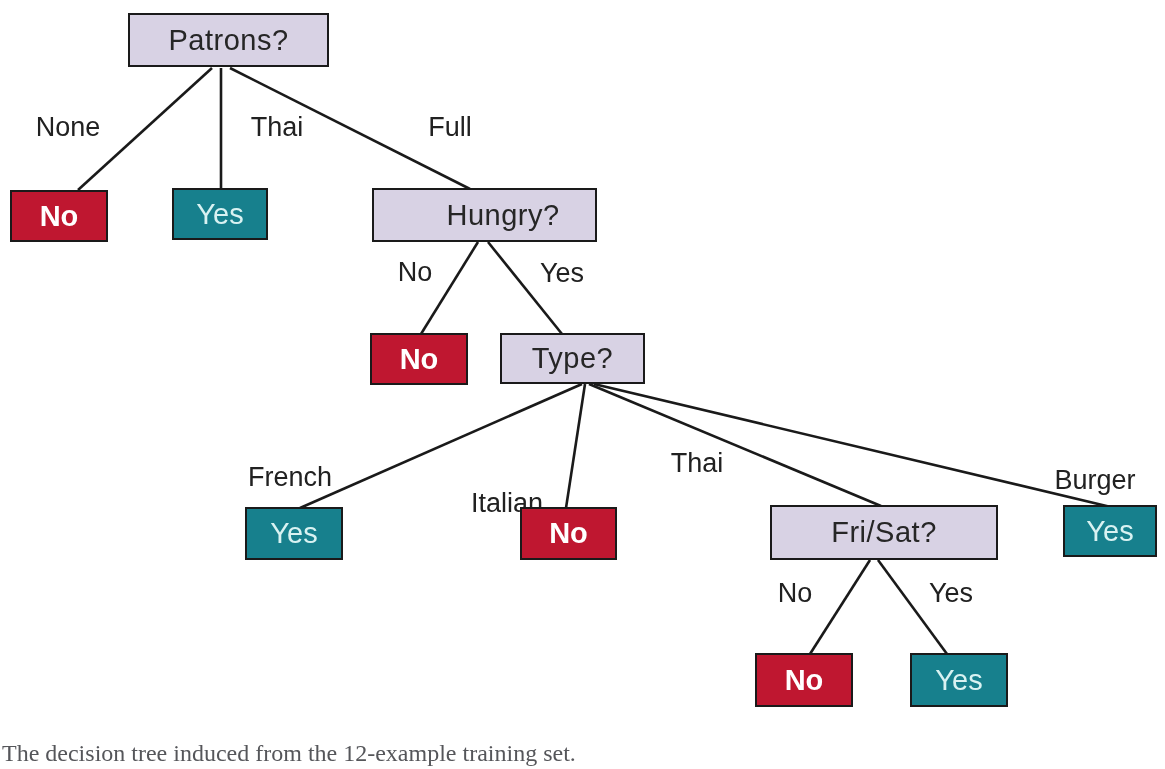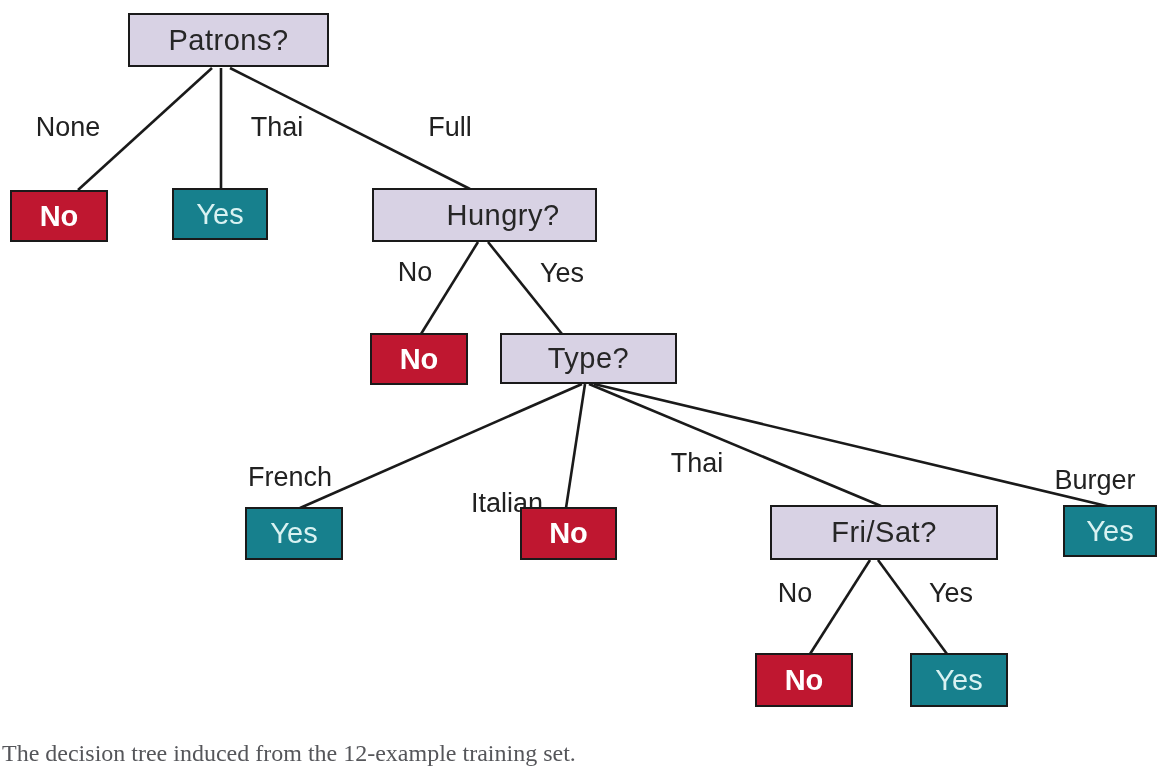--- a/index.html
+++ b/index.html
@@ -89,21 +89,21 @@
     <line x1="589" y1="384" x2="881" y2="506"></line>
     <line x1="594" y1="384" x2="1115" y2="508"></line>
     <line x1="870" y1="560" x2="810" y2="654"></line>
     <line x1="878" y1="560" x2="947" y2="654"></line>
   </svg>
 
   <div class="dnode" style="left:128px; top:13px;  width:201px; height:54px;">Patrons?</div>
 
   <div class="dnode" style="left:372px; top:188px; width:225px; height:54px;padding-left:37px;">Hungry?</div>
 
-  <div class="dnode" style="left:500px; top:333px; width:177px; height:51px;">Type?</div>
+  <div class="dnode" style="left:500px; top:333px; width:145px; height:51px;">Type?</div>
 
   <div class="dnode" style="left:770px; top:505px; width:228px; height:55px;">Fri/Sat?</div>
 
   <div class="blabel" style="left:68px;  top:127px;">None</div>
 
   <div class="blabel" style="left:277px; top:127px;">Thai</div>
 
   <div class="blabel" style="left:450px; top:127px;">Full</div>
 
   <div class="blabel" style="left:415px; top:272px;">No</div>

